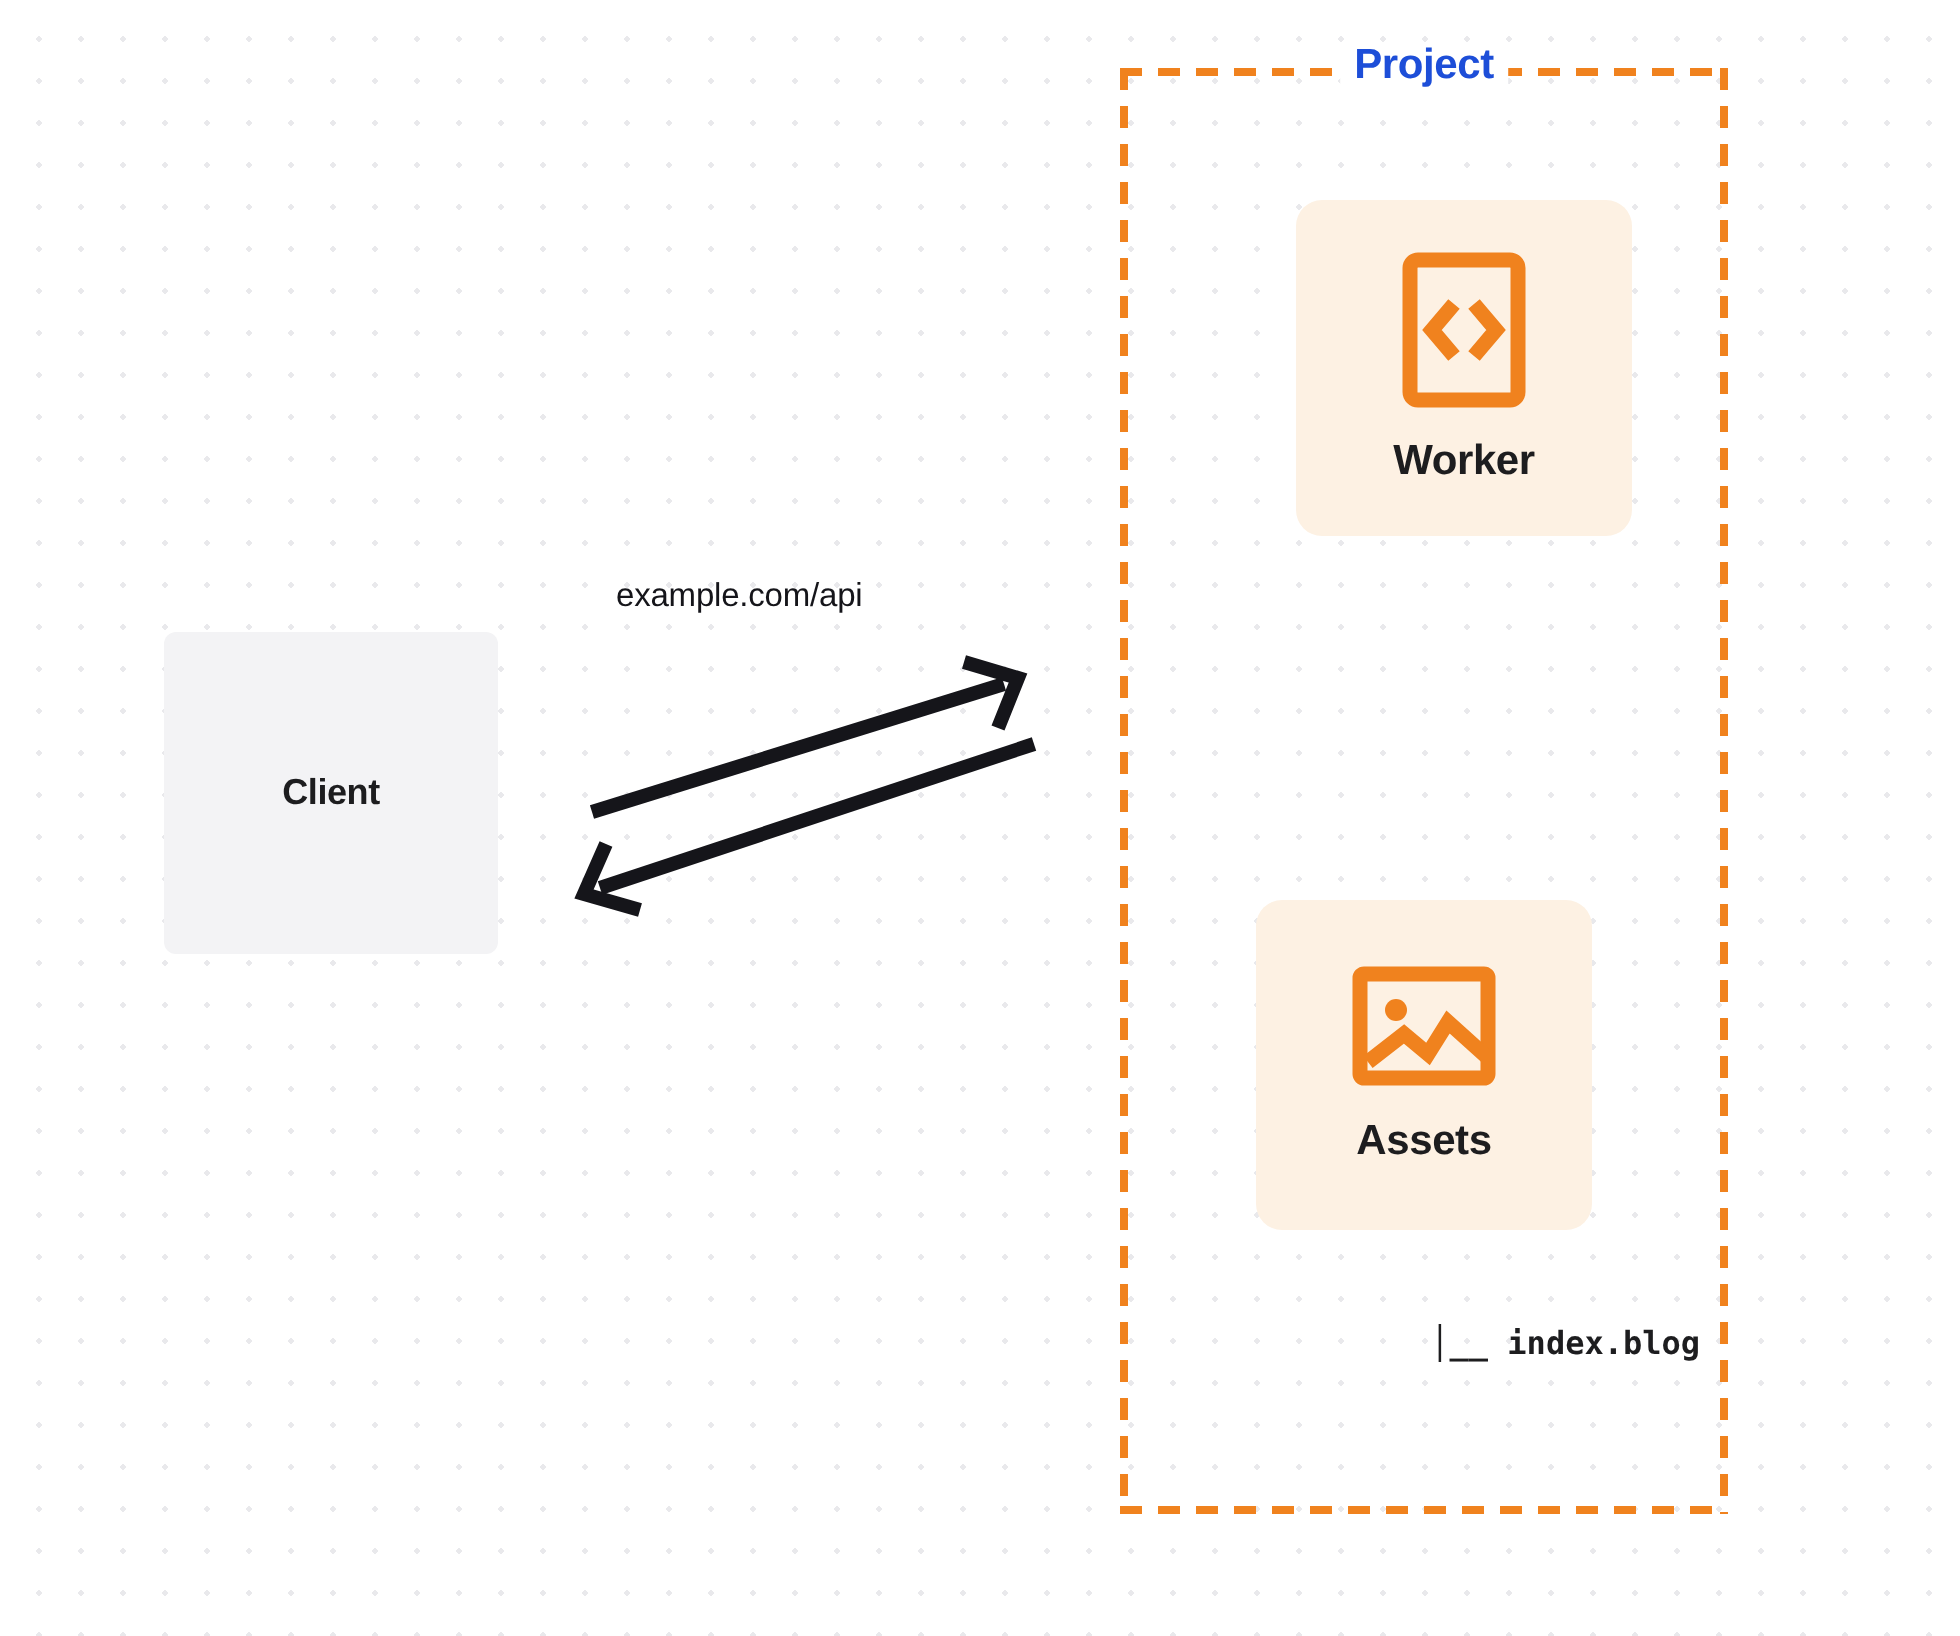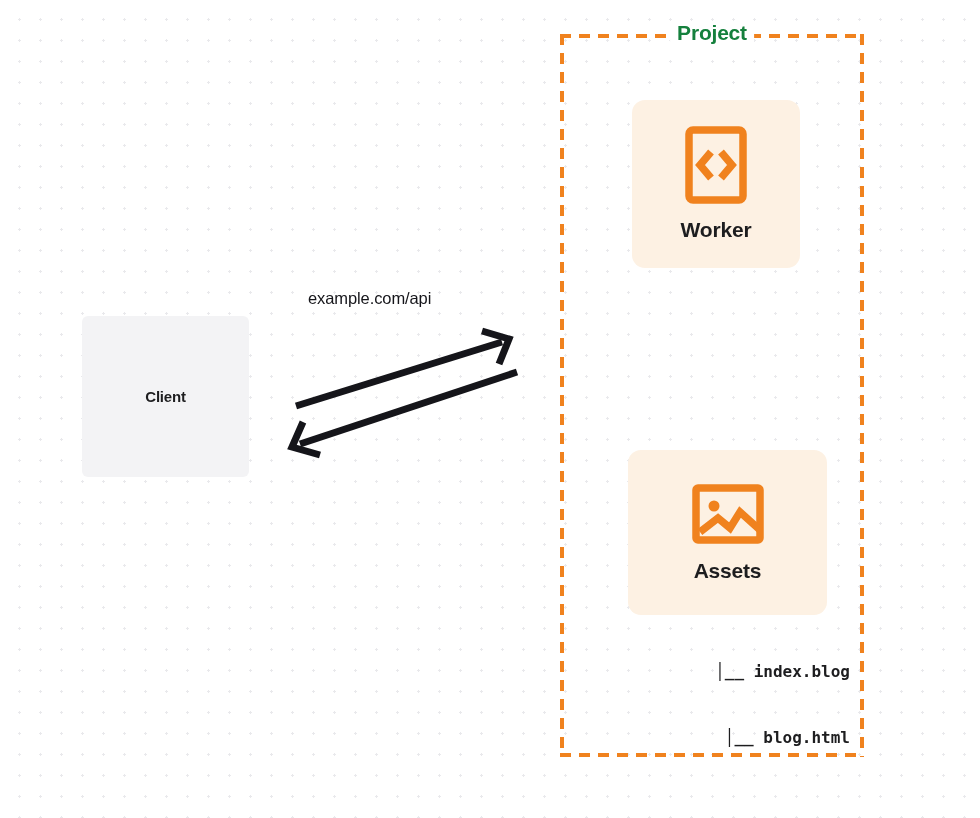--- a/index.html
+++ b/index.html
@@ -26,21 +26,21 @@
     top: 316px;
     width: 167px;
     height: 161px;
     background: #f3f3f5;
     border-radius: 6px;
     display: flex;
     align-items: center;
     justify-content: center;
   }
   #client-label {
-    font-size: 15px;
+    font-size: 18px;
     font-weight: bold;
     color: #1d1d1f;
     letter-spacing: -0.2px;
   }
 
   
   #arrows-layer {
     position: absolute;
     left: 0;
     top: 0;
@@ -94,45 +94,45 @@
 
   #project-title {
     position: absolute;
     top: -13px;
     left: 50%;
     transform: translateX(-50%);
     background: #ffffff;
     padding: 0 7px;
     font-size: 21px;
     font-weight: bold;
-    color: #15803d;
+    color: #1d4ed8;
     letter-spacing: -0.2px;
     white-space: nowrap;
   }
 
   
   .service-card {
     position: absolute;
     background: #fdf1e3;
     border-radius: 13px;
     display: flex;
     flex-direction: column;
     align-items: center;
     justify-content: center;
   }
   #worker-card {
-    left: 72px;
+    left: 88px;
     top: 66px;
     width: 168px;
     height: 168px;
   }
   #assets-card {
     left: 68px;
     top: 416px;
-    width: 199px;
+    width: 168px;
     height: 165px;
   }
   .card-icon {
     display: block;
     margin-bottom: 10px;
   }
   .card-label {
     font-size: 21px;
     font-weight: bold;
     color: #1d1d1f;
@@ -205,18 +205,17 @@
           <rect x="4" y="5" width="64" height="52" rx="2" ry="2" fill="none" stroke="#f0821e" stroke-width="7.5"></rect>
           <circle cx="22" cy="23" r="5.5" fill="#f0821e"></circle>
           <polyline points="8,49 26,35 38,45 48,29 68,47" fill="none" stroke="#f0821e" stroke-width="7.5" stroke-linecap="butt" stroke-linejoin="miter"></polyline>
         </svg>
       </span>
       <span class="card-label">Assets</span>
     </div>
 
     <div id="file-tree">
       <span class="tree-row"><span>│__</span> <span>index.blog</span></span>
-      <span class="tree-row"><span>│__</span> <span>blog.html</span></span>
       
     </div>
 
   </div>
 </div>
 
 </body></html>

